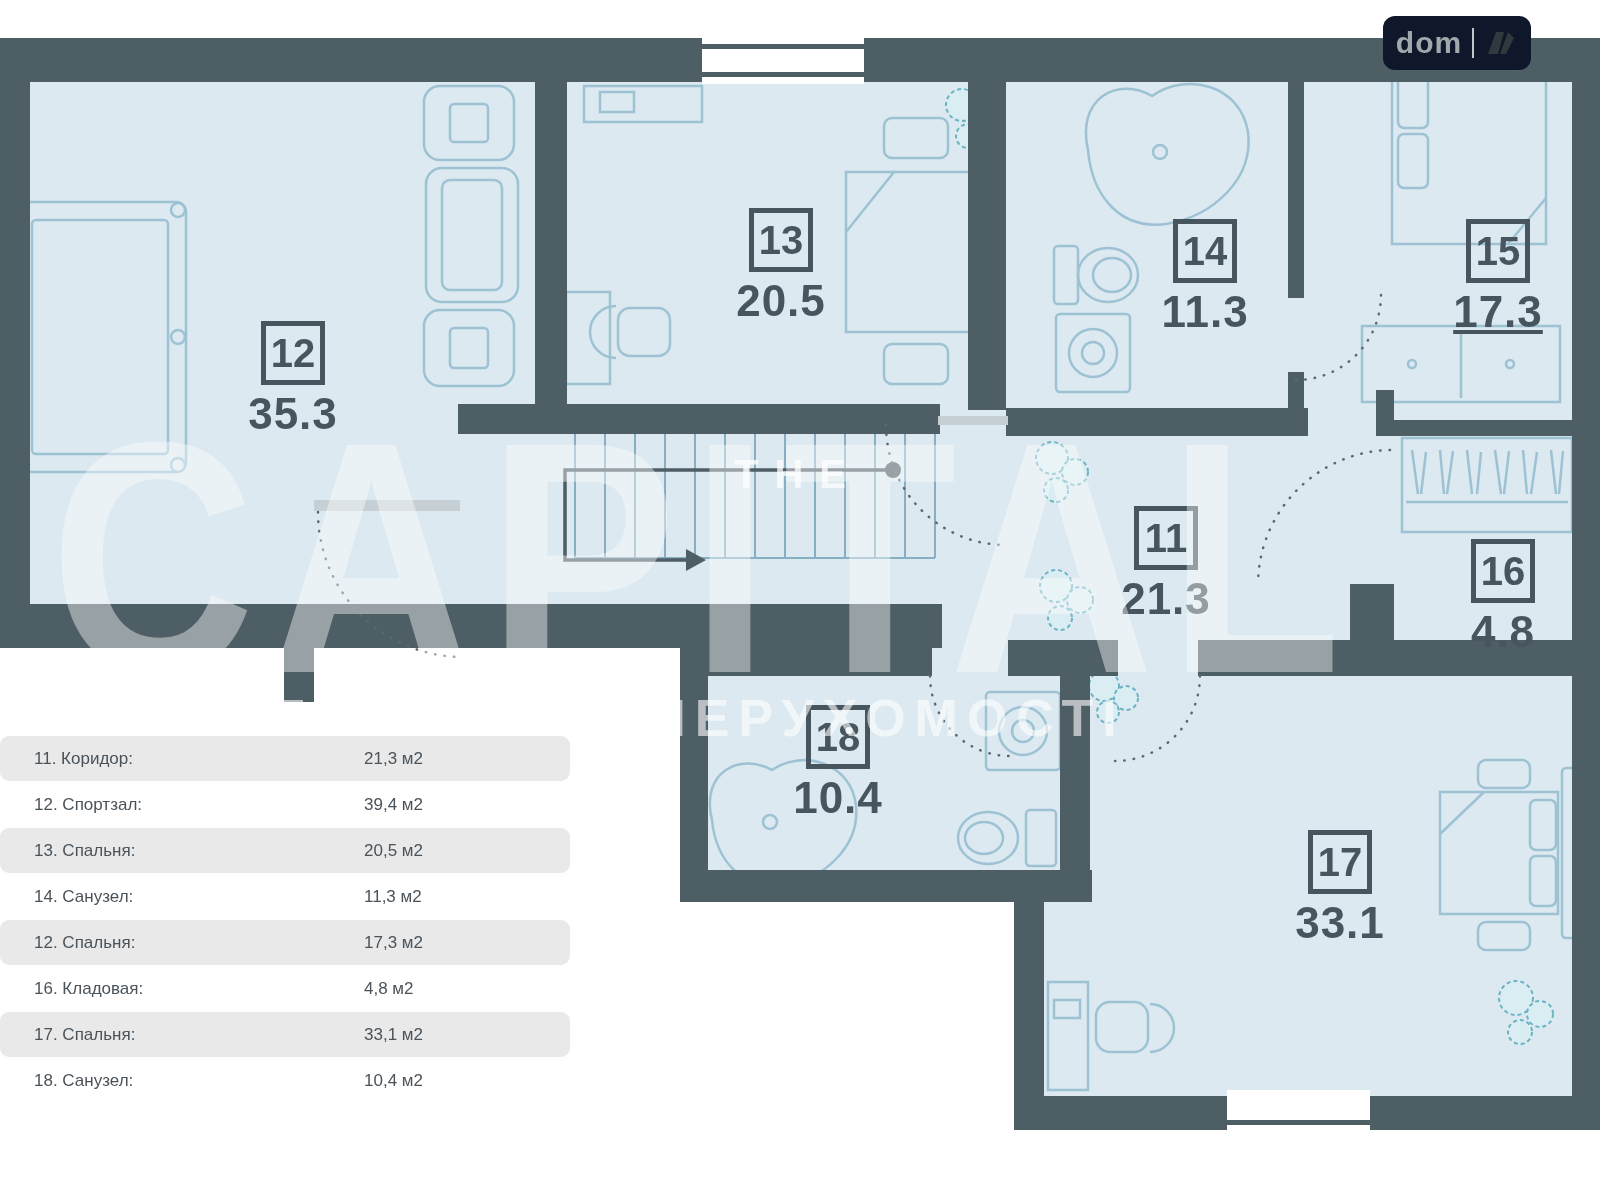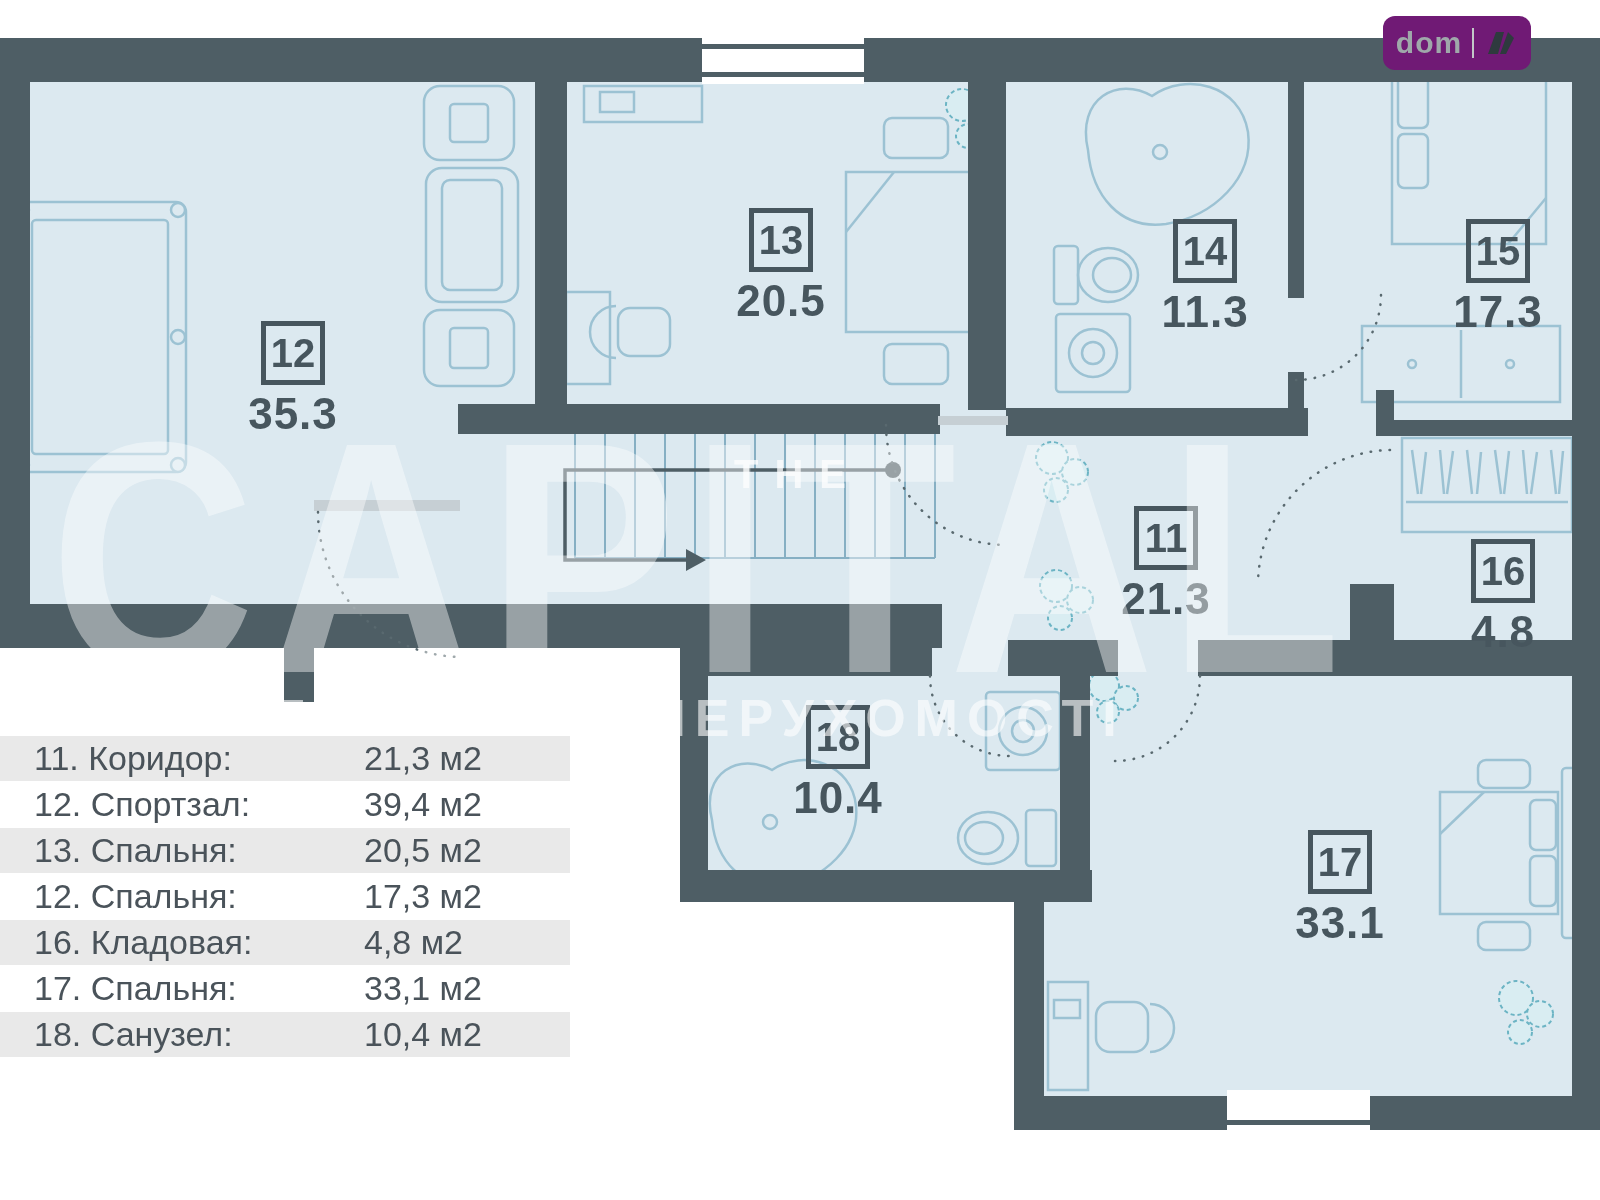--- a/index.html
+++ b/index.html
@@ -18,28 +18,28 @@
   .nbox{display:inline-block;width:54px;height:54px;border:5px solid #47565e;
         font-size:40px;font-weight:bold;line-height:54px;text-align:center;margin-top:40px;}
   .aval{display:block;font-size:44px;font-weight:bold;margin-top:4px;letter-spacing:1px;text-align:center;}
   
   .wm{position:absolute;z-index:6;pointer-events:none;white-space:nowrap;color:#fff;}
   .wm-the{left:734px;top:452px;font-size:40px;font-weight:bold;letter-spacing:16px;opacity:.75;}
   .wm-cap{left:50px;top:368px;font-size:330px;font-weight:bold;letter-spacing:16px;opacity:.42;
           transform:scaleX(.86);transform-origin:left top;}
   .wm-sub{left:228px;top:688px;font-size:52px;font-weight:bold;letter-spacing:9px;opacity:.6;}
   
-  .logo{position:absolute;left:1383px;top:16px;width:148px;height:54px;background:#701a75;
+  .logo{position:absolute;left:1383px;top:16px;width:148px;height:54px;background:#0f172a;
         border-radius:12px;z-index:7;display:flex;align-items:center;justify-content:center;}
   .logo-dom{color:#9fa8aa;font-size:30px;font-weight:bold;letter-spacing:1px;}
   .logo-div{width:2px;height:30px;background:#c2c8c8;margin:0 10px;}
   
   .legend{position:absolute;left:0;top:736px;width:570px;z-index:8;}
   .lrow{display:flex;align-items:center;height:45px;margin-bottom:1px;
-        padding-left:34px;box-sizing:border-box;font-size:34px;color:#4a535a;}
+        padding-left:34px;box-sizing:border-box;font-size:17px;color:#4a535a;border-radius:9px;}
   .lrow:nth-child(odd){background:#e9e9e9;}
   .lrow:nth-child(even){background:#ffffff;}
   .lname{width:330px;}
   .lval{}
 </style>
 </head>
 <body>
 
 <div class="canvas">
 
@@ -246,21 +246,21 @@
     <span class="aval">35.3</span>
   </div>
   <div class="rlabel" style="left:696px;top:168px;">
     <span class="nbox">13</span>
     <span class="aval">20.5</span>
   </div>
   <div class="rlabel" style="left:1120px;top:179px;">
     <span class="nbox">14</span>
     <span class="aval">11.3</span>
   </div>
-  <div class="rlabel" style="left:1413px;top:179px;">
+  <div class="rlabel" style="left:1413px;top:179px;text-decoration:underline;">
     <span class="nbox">15</span>
     <span class="aval">17.3</span>
   </div>
   <div class="rlabel" style="left:1081px;top:466px;">
     <span class="nbox">11</span>
     <span class="aval">21.3</span>
   </div>
   <div class="rlabel" style="left:1418px;top:499px;">
     <span class="nbox">16</span>
     <span class="aval">4.8</span>
@@ -293,20 +293,24 @@
     </div>
     <div class="lrow">
       <span class="lname">12. Спортзал:</span>
       <span class="lval">39,4 м2</span>
     </div>
     <div class="lrow">
       <span class="lname">13. Спальня:</span>
       <span class="lval">20,5 м2</span>
     </div>
     <div class="lrow">
+      <span class="lname">14. Санузел:</span>
+      <span class="lval">11,3 м2</span>
+    </div>
+    <div class="lrow">
       <span class="lname">12. Спальня:</span>
       <span class="lval">17,3 м2</span>
     </div>
     <div class="lrow">
       <span class="lname">16. Кладовая:</span>
       <span class="lval">4,8 м2</span>
     </div>
     <div class="lrow">
       <span class="lname">17. Спальня:</span>
       <span class="lval">33,1 м2</span>

